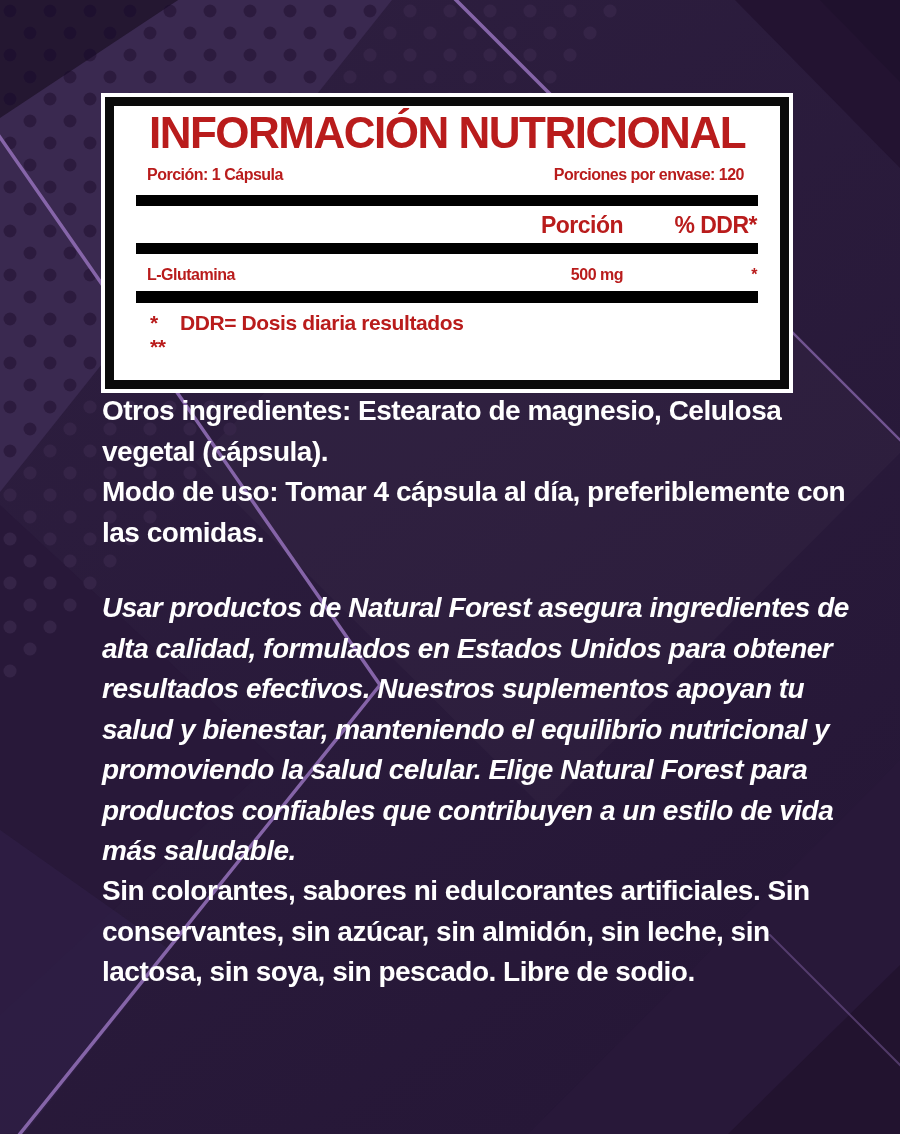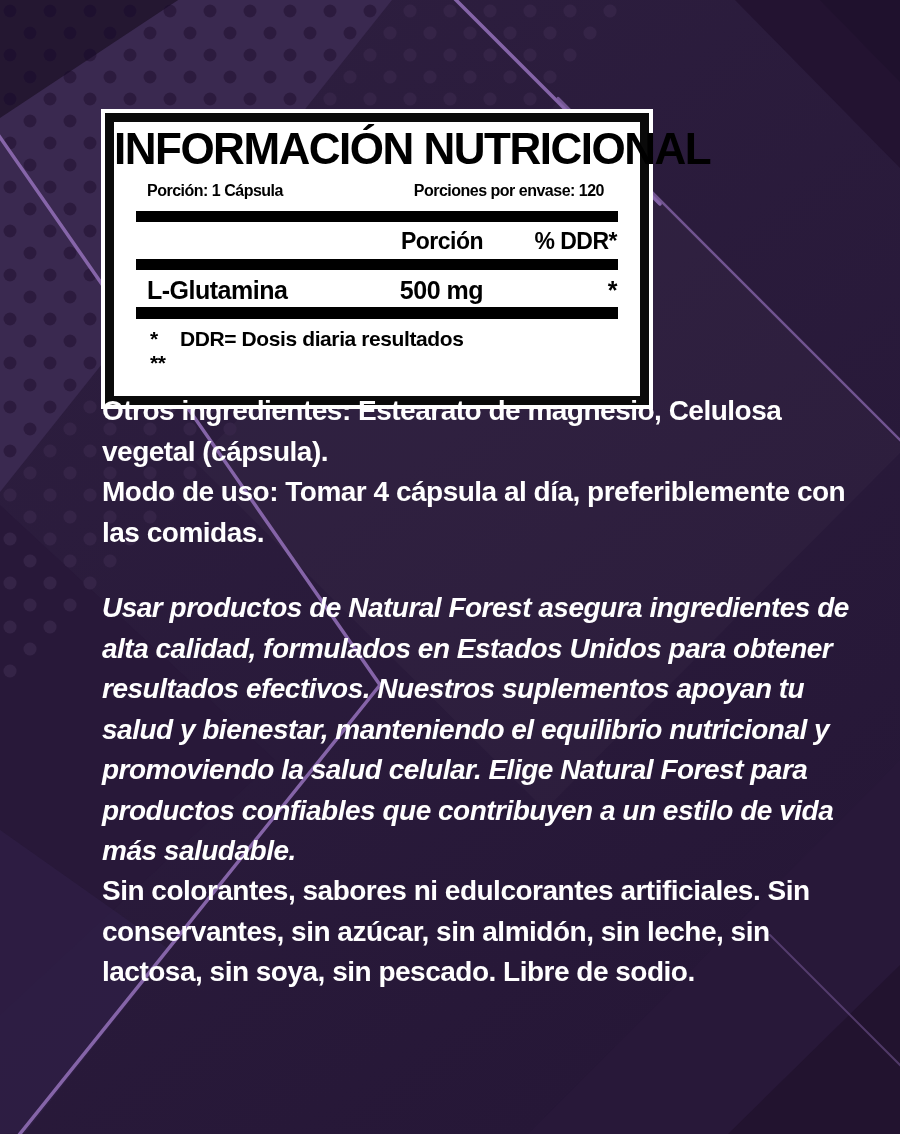--- a/index.html
+++ b/index.html
@@ -8,27 +8,26 @@
     width:900px;height:1134px;
     overflow:hidden;
     font-family:"Liberation Sans","DejaVu Sans",sans-serif;
     background:#2c1d3d;
   }
   .bg{position:absolute;inset:0;z-index:0;display:block;}
 
   
   .panel{
     position:absolute;z-index:2;
-    left:105px;top:97px;width:544px;height:292px;
+    left:105px;top:97px;width:684px;height:292px;
     box-sizing:border-box;
     background:#ffffff;
     border:9px solid #0a0a0a;
     box-shadow:0 0 0 4px #ffffff;
-    color:#000000;
-    margin-top:16px;
+    color:#b91c1c;
   }
   .p-title{
     margin:4px 0 0;
     text-align:center;
     font-size:44px;line-height:46px;
     font-weight:bold;letter-spacing:-1.5px;
     white-space:nowrap;
   }
   .p-serving{
     display:flex;justify-content:space-between;
@@ -38,21 +37,21 @@
   .p-bar{height:11px;background:#000;margin:0 22px;}
   .bar1{margin-top:7px;}
   .bar2{margin-top:5px;}
   .bar3{margin-top:3px;height:12px;}
   .p-cols{
     display:flex;align-items:baseline;
     margin-top:6px;padding:0 23px 0 33px;
     font-weight:bold;letter-spacing:-0.5px;
   }
   .p-header{font-size:23px;line-height:26px;margin-top:6px;}
-  .p-row{font-size:25px;line-height:27px;margin-top:7px;}
+  .p-row{font-size:16px;line-height:27px;margin-top:7px;}
   .c-name{flex:1;text-align:left;}
   .c-amount{width:146px;text-align:right;}
   .c-dv{width:134px;text-align:right;}
   .p-notes{
     margin-top:8px;padding-left:36px;
     font-size:21px;line-height:24px;font-weight:bold;letter-spacing:-0.4px;
   }
   .note-line{display:flex;}
   .note-marker{width:30px;flex:none;}
 

